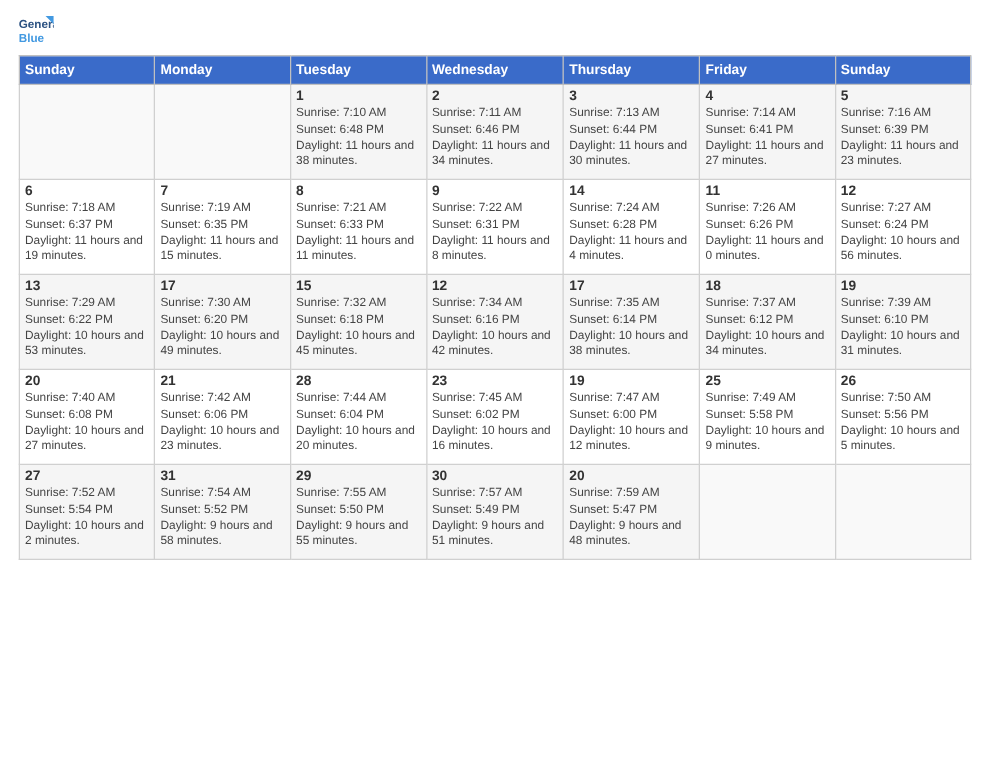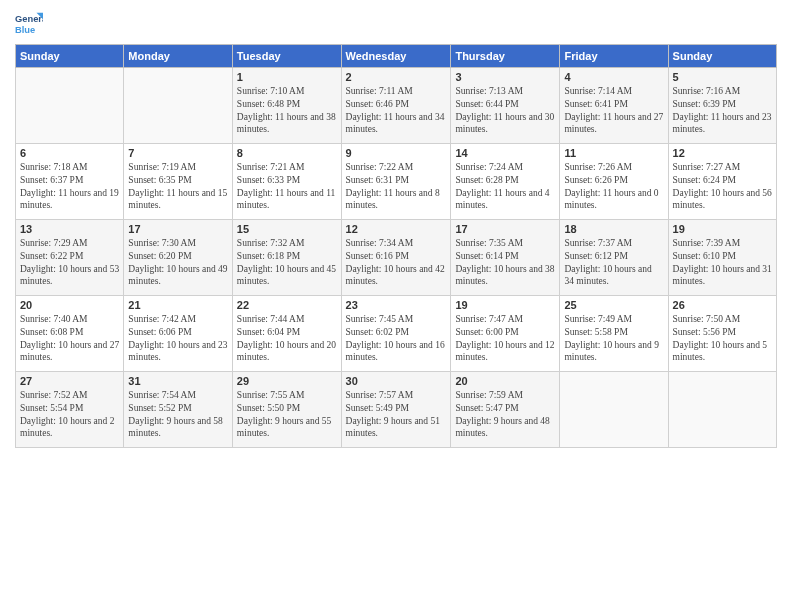--- a/index.html
+++ b/index.html
@@ -80,21 +80,20 @@
     }
     td .day-num {
       font-weight: bold;
       font-size: 11px;
       margin-bottom: 2px;
       display: block;
     }
     td .day-info {
       line-height: 1.35;
       color: #444;
-      font-family: Liberation Serif, serif;
     }
     .empty-cell {
       background: #f9f9f9;
     }
   </style>
 </head>
 <body>
 
 <div class="container">
   <div class="header-row">
@@ -211,21 +210,21 @@
         <tr>
           <td>
             <span class="day-num">20</span>
             <div class="day-info">Sunrise: 7:40 AM<br>Sunset: 6:08 PM<br>Daylight: 10 hours and 27 minutes.</div>
           </td>
           <td>
             <span class="day-num">21</span>
             <div class="day-info">Sunrise: 7:42 AM<br>Sunset: 6:06 PM<br>Daylight: 10 hours and 23 minutes.</div>
           </td>
           <td>
-            <span class="day-num">22</span>
+            <span class="day-num">28</span>
             <div class="day-info">Sunrise: 7:44 AM<br>Sunset: 6:04 PM<br>Daylight: 10 hours and 20 minutes.</div>
           </td>
           <td>
             <span class="day-num">23</span>
             <div class="day-info">Sunrise: 7:45 AM<br>Sunset: 6:02 PM<br>Daylight: 10 hours and 16 minutes.</div>
           </td>
           <td>
             <span class="day-num">19</span>
             <div class="day-info">Sunrise: 7:47 AM<br>Sunset: 6:00 PM<br>Daylight: 10 hours and 12 minutes.</div>
           </td>

